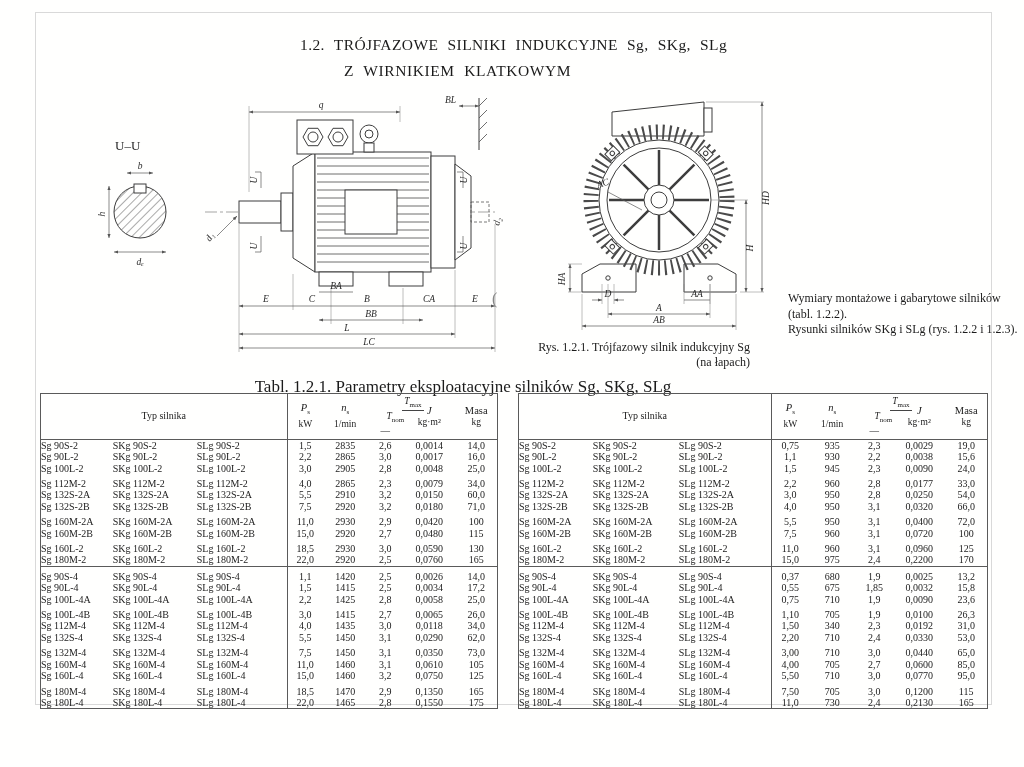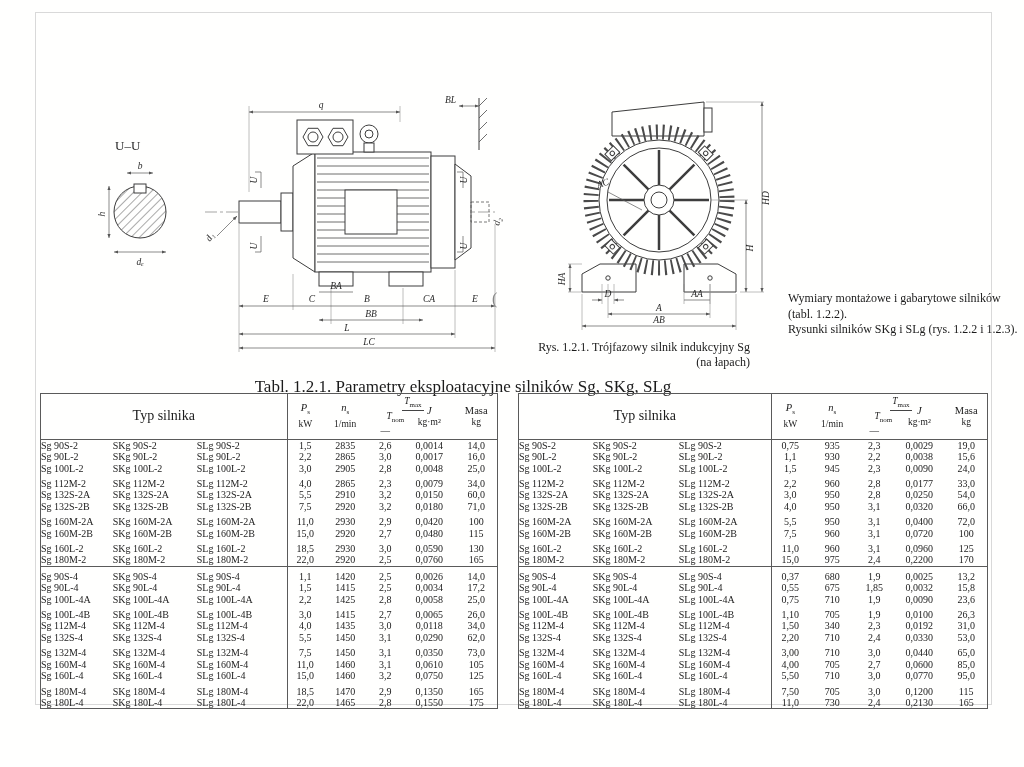--- a/index.html
+++ b/index.html
@@ -15,21 +15,21 @@
   #fig-caption{left:496px;top:340px;width:254px;text-align:right;font-size:12px;line-height:15px;}
   #side-note{left:788px;top:291px;width:262px;font-size:12px;line-height:15.5px;}
   #side-note .nl{display:block;}
   #tbl-title{left:238px;top:377px;width:450px;text-align:center;font-size:17px;}
   #artifact{left:492px;top:290px;font-size:16px;color:#888;}
   
   table.params{border-collapse:collapse;table-layout:fixed;border:1px solid #5a5a5a;background:transparent;}
   #tbl-left{left:40px;top:393px;width:458px;}
   #tbl-right{left:518px;top:393px;width:470px;}
   table.params th{font-weight:normal;padding:2px 0 3px 0;border-bottom:1px solid #5a5a5a;vertical-align:middle;}
-  th.th-typ{font-size:14px;text-align:center;}
+  th.th-typ{font-size:10px;text-align:center;}
   th.th-num{text-align:center;}
   .sym{font-size:10.5px;line-height:11px;}
   .unit{font-size:9.5px;line-height:10px;margin-top:1px;}
   sub{font-size:7px;}
   i{font-style:italic;}
   .frac{display:inline-block;}
   .fr-top{display:block;font-size:9.5px;line-height:10px;border-bottom:.8px solid #444;padding:0 2px;margin-left:35px;}
   .fr-bot{display:block;font-size:9.5px;line-height:10px;padding:0 2px;}
   table.params td{font-size:10px;line-height:11.4px;padding:0;white-space:nowrap;overflow:hidden;}
   td.c-typ{text-align:left;padding-left:9px;}
@@ -47,20 +47,22 @@
   .dim{stroke:#5a5a5a;stroke-width:.7;fill:none;}
   .ext{stroke:#8a8a8a;stroke-width:.55;fill:none;}
   .cl{stroke:#6a6a6a;stroke-width:.6;stroke-dasharray:12 3 3 3;fill:none;}
 </style>
 </head>
 <body>
 
 <div id="page">
   <div id="scan-frame" class="abs"></div>
 
+  <div id="title1" class="abs">1.2. TRÓJFAZOWE SILNIKI INDUKCYJNE Sg, SKg, SLg</div>
+  <div id="title2" class="abs">Z WIRNIKIEM KLATKOWYM</div>
 
   <svg class="abs" style="left:55px;top:92px;" width="455" height="275" viewBox="0 0 455 275">
     <defs>
       <pattern id="hatch" width="6" height="6" patternTransform="rotate(45)" patternUnits="userSpaceOnUse">
         <line x1="0" y1="0" x2="0" y2="6" stroke="#555" stroke-width="1"></line>
       </pattern>
       <marker id="arr" viewBox="0 0 10 10" refX="9" refY="5" markerWidth="7" markerHeight="7" orient="auto-start-reverse">
         <path d="M0,1.5 L9,5 L0,8.5 z" fill="#555"></path>
       </marker>
     </defs>

